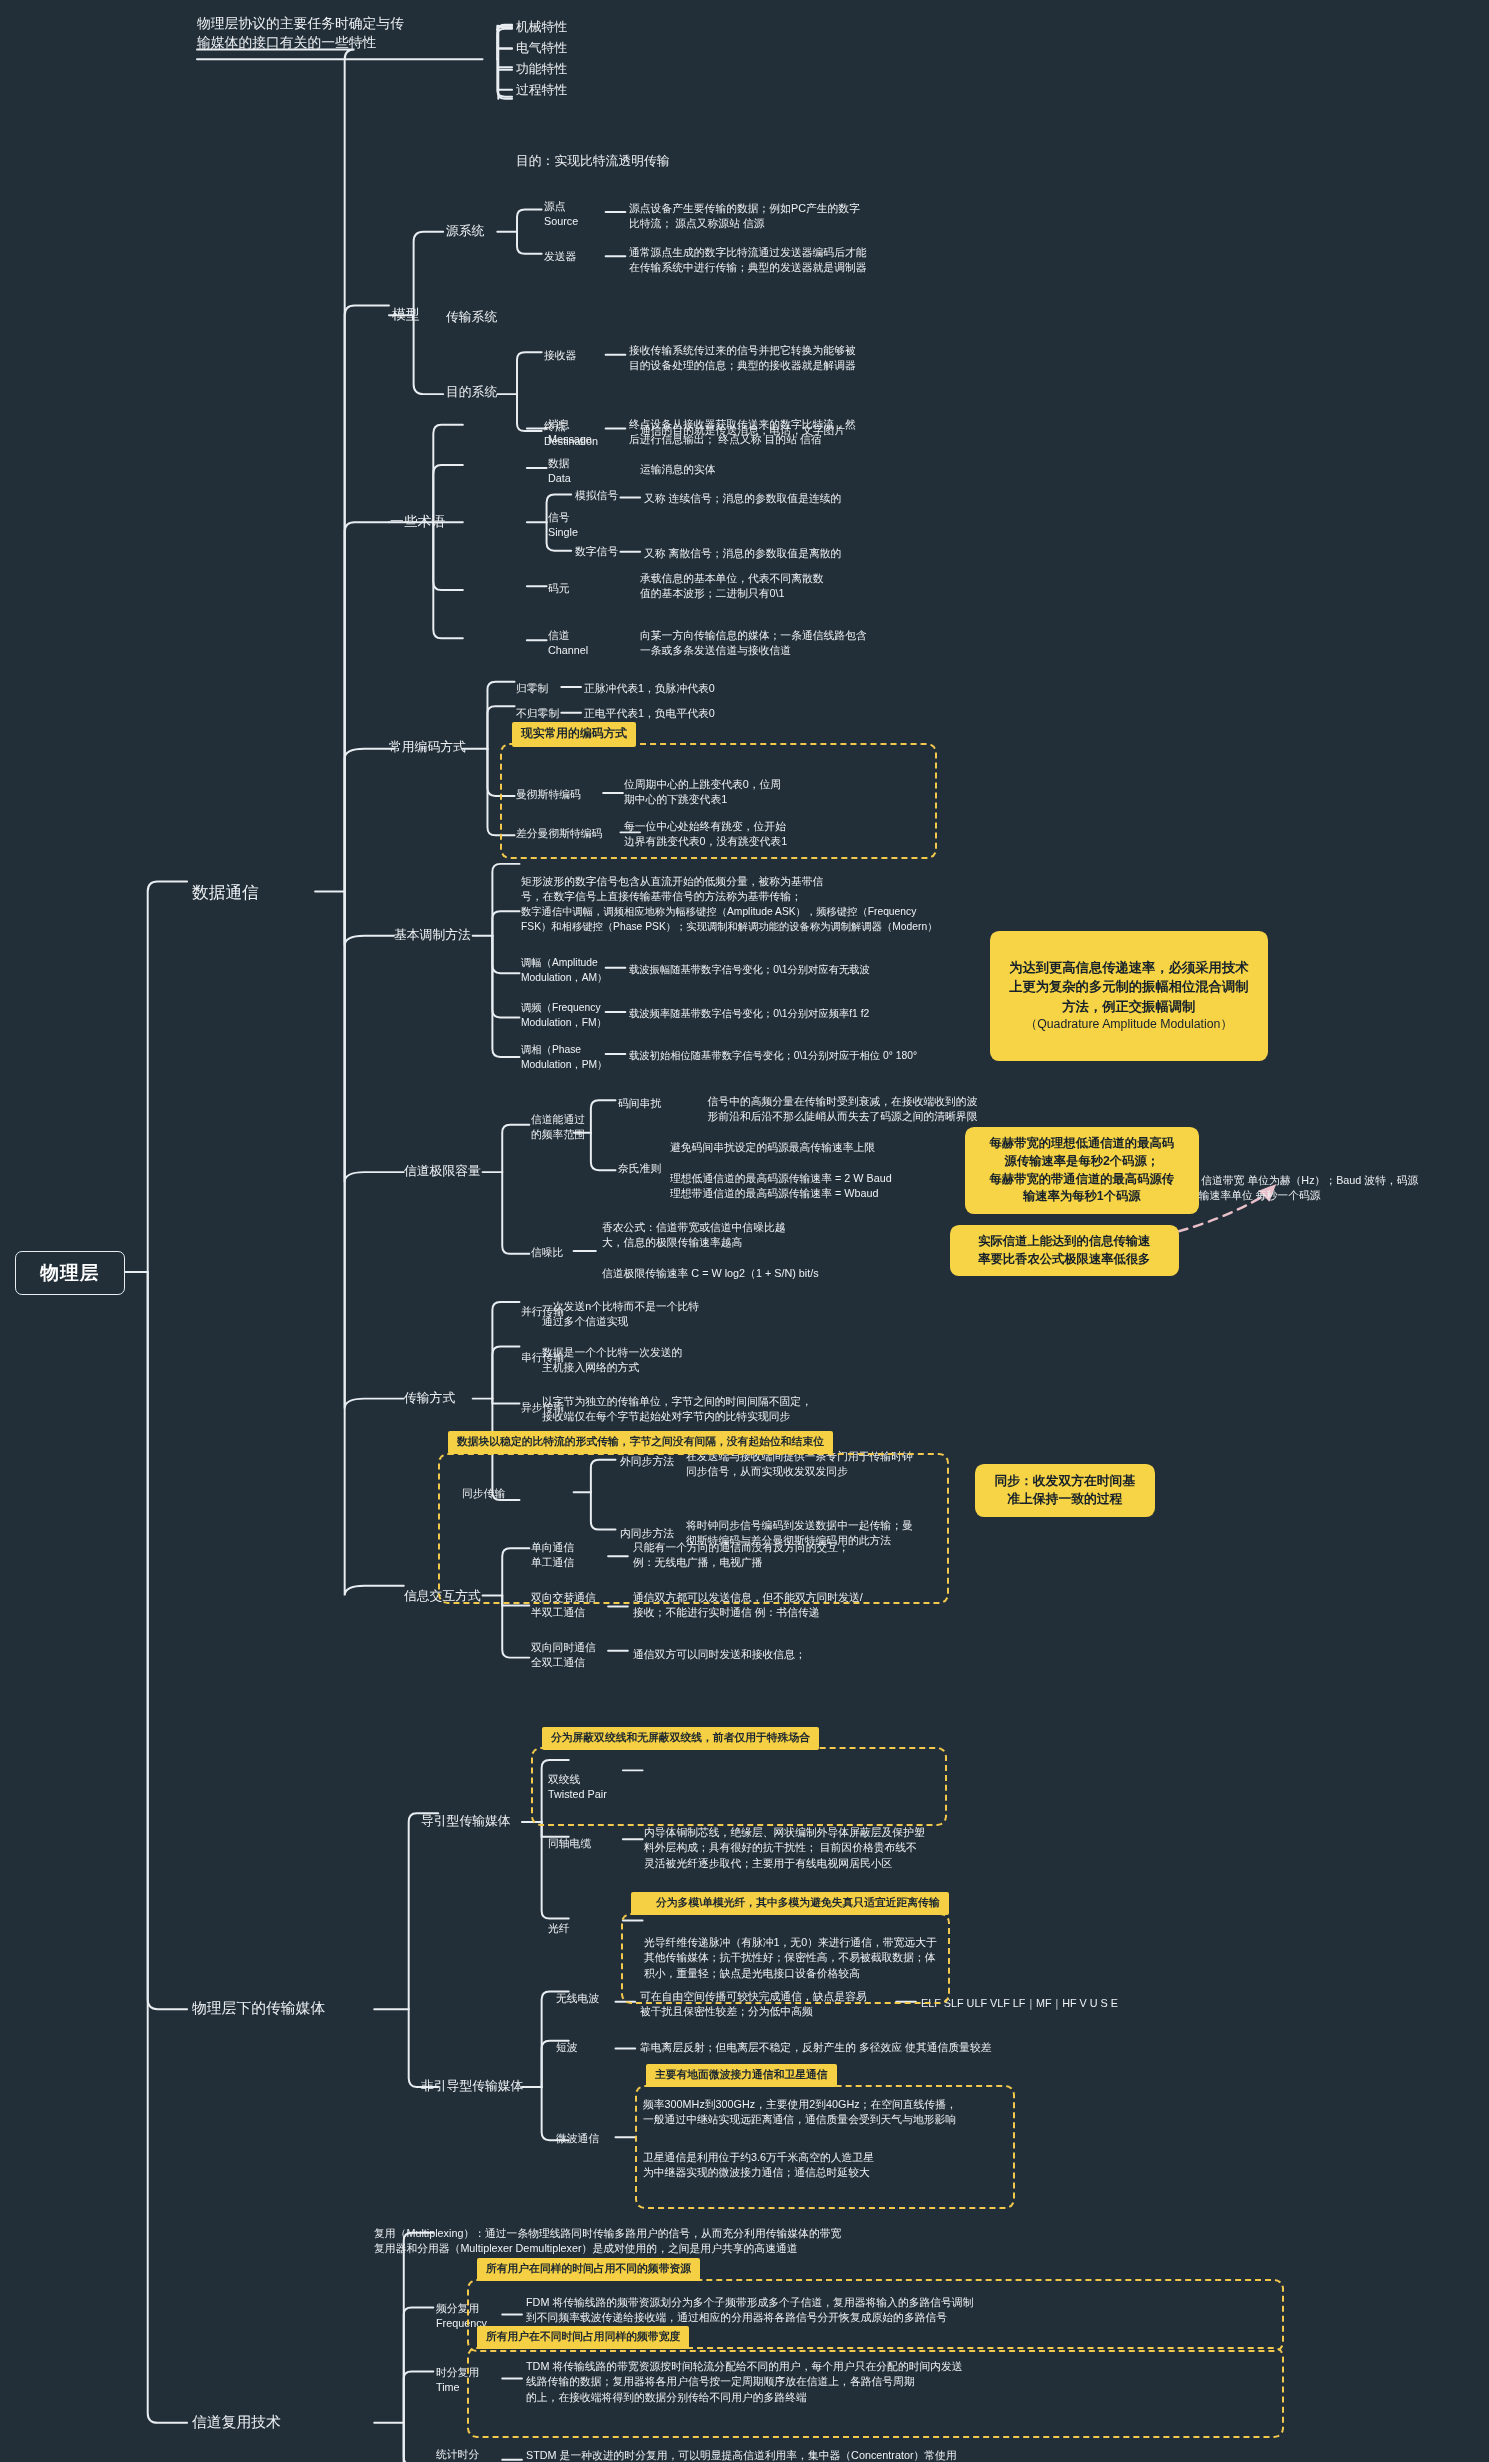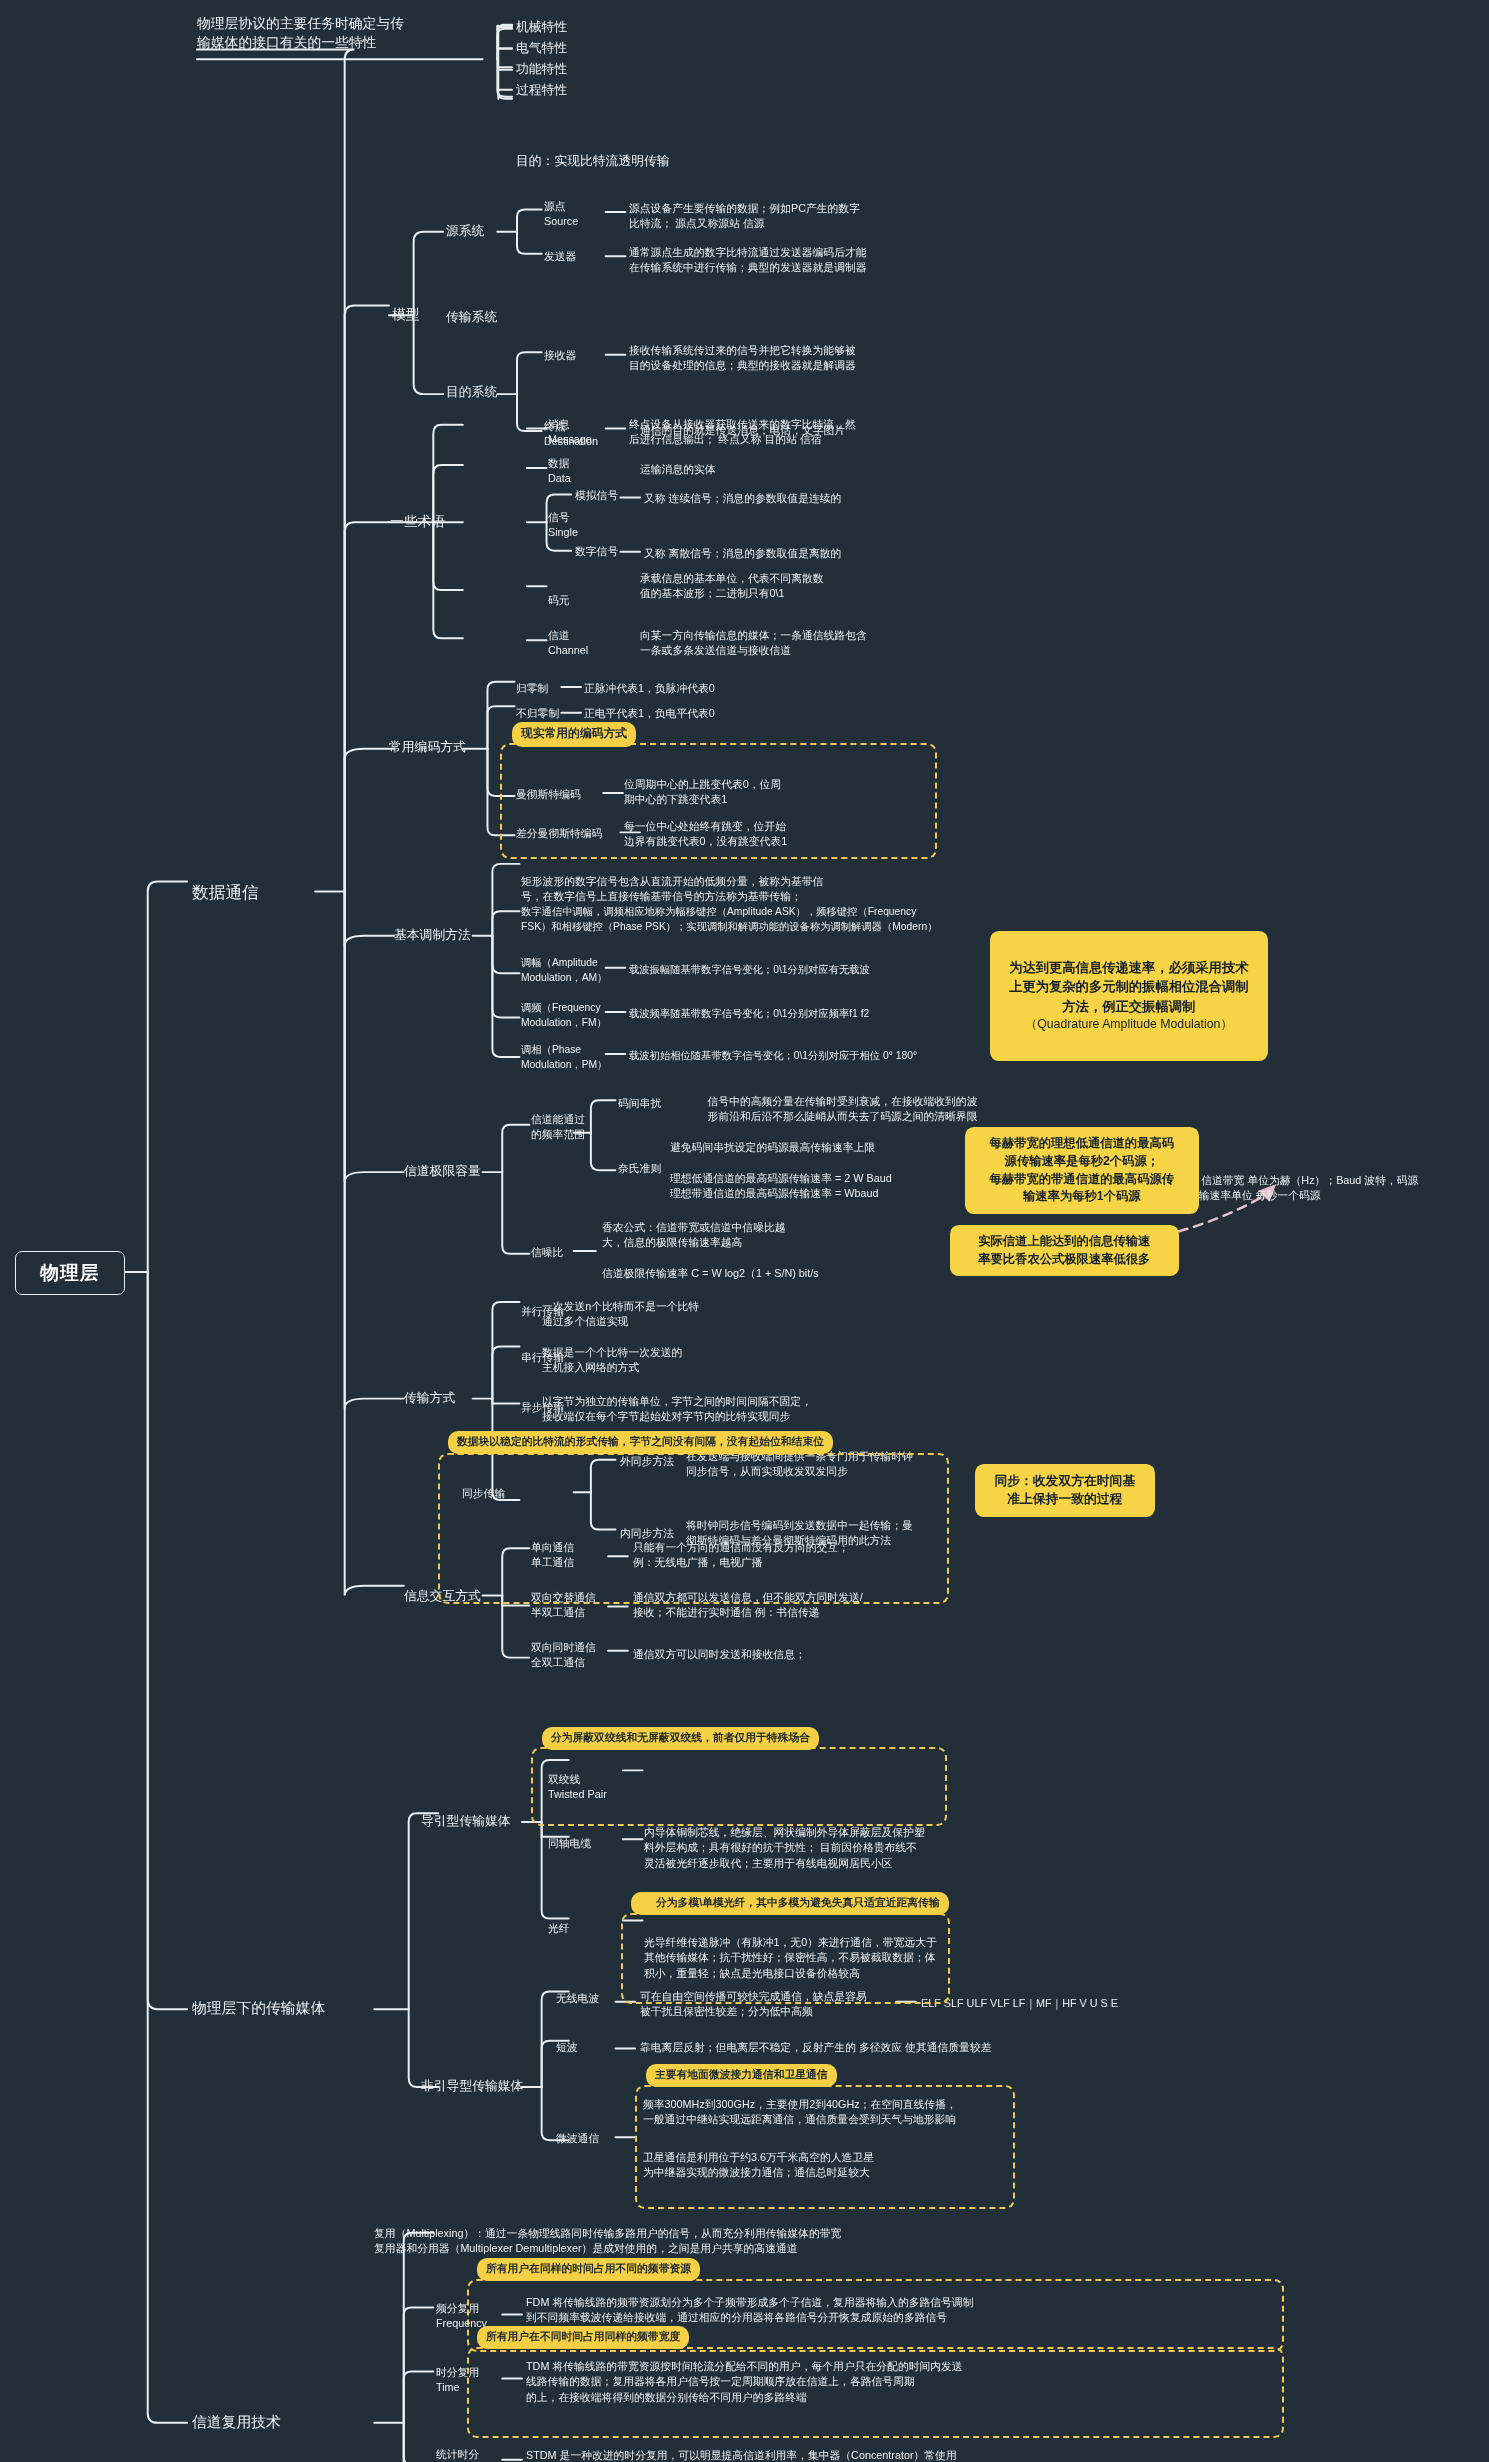--- a/index.html
+++ b/index.html
@@ -25,21 +25,21 @@
     position:absolute;left:14.8px;top:1251px;width:108px;height:42px;
     border:1.5px solid #e9eef2;border-radius:6.9px;
     display:flex;align-items:center;justify-content:center;
     font-size:18.7px;font-weight:bold;letter-spacing:1px;color:#fff;
     background:transparent;
   }
 
   
   .chip{
     position:absolute;background:#f5d044;color:#1d2830;
-    font-weight:bold;border-radius:10px;padding:4.4px 8.9px;
+    font-weight:bold;border-radius:2px;padding:4.4px 8.9px;
     font-size:11.8px;white-space:nowrap;z-index:4;
   }
   
   .callout{
     position:absolute;background:#f7d445;color:#15202a;
     border-radius:8.9px;padding:7.9px 10.8px;font-size:13.3px;font-weight:bold;
     text-align:center;line-height:1.45;white-space:pre-line;z-index:3;
   }
   .callout .sub{font-weight:normal;font-size:12.3px;}
   
@@ -248,21 +248,21 @@
   <div class="node t22" style="left:640px;top:423px;width:315px;">通信的目的就是传送消息；电话，文字图片</div>
   <div class="node t22" style="left:548px;top:456px;">数据
 Data</div>
   <div class="node t22" style="left:640px;top:462px;width:315px;">运输消息的实体</div>
   <div class="node t22" style="left:548px;top:510px;">信号
 Single</div>
   <div class="node t22" style="left:575px;top:488px;">模拟信号</div>
   <div class="node t22" style="left:644px;top:491px;width:325px;">又称 连续信号；消息的参数取值是连续的</div>
   <div class="node t22" style="left:575px;top:544px;">数字信号</div>
   <div class="node t22" style="left:644px;top:546px;width:325px;">又称 离散信号；消息的参数取值是离散的</div>
-  <div class="node t22" style="left:548px;top:593px;">码元</div>
+  <div class="node t22" style="left:548px;top:581px;">码元</div>
   <div class="node t22" style="left:640px;top:571px;width:325px;">承载信息的基本单位，代表不同离散数
 值的基本波形；二进制只有0\1</div>
   <div class="node t22" style="left:548px;top:628px;">信道
 Channel</div>
   <div class="node t22" style="left:640px;top:628px;width:335px;">向某一方向传输信息的媒体；一条通信线路包含
 一条或多条发送信道与接收信道</div>
 
   <div class="node t26" style="left:389px;top:738px;">常用编码方式</div>
   <div class="node t22" style="left:516px;top:681px;">归零制</div>
   <div class="node t22" style="left:584px;top:681px;width:276px;">正脉冲代表1，负脉冲代表0</div>

